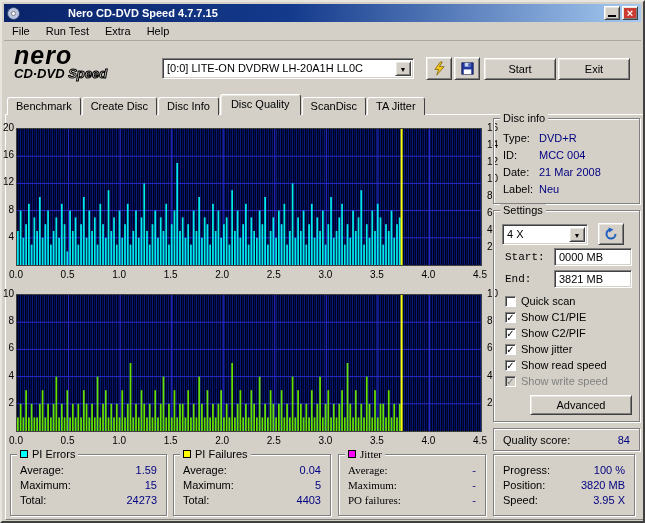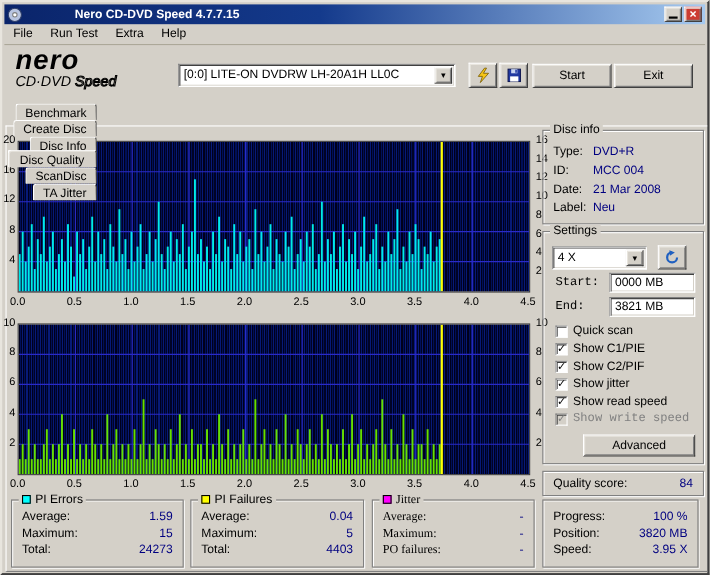--- a/index.html
+++ b/index.html
@@ -17,37 +17,37 @@
     box-shadow:inset 1px 1px 0 #e8e5de, inset -1px -1px 0 #808080;position:relative;}
   .winbtn .minbar{display:block;width:8px;height:2px;background:#000;margin:8px auto 0;}
   .winbtn-close{background:#cc3b32;color:#fff;font-weight:bold;font-size:11px;line-height:12px;text-align:center;}
   
   .menubar{position:absolute;left:2px;top:20px;right:2px;height:19px;display:flex;align-items:center;
     border-bottom:1px solid #aca899;}
   .menuitem{padding:2px 8px;}
   
   .logo{position:absolute;left:12px;top:42px;width:145px;}
   .logo .brand{font-size:25px;font-weight:bold;font-style:italic;line-height:22px;letter-spacing:1px;}
-  .logo .product{font-size:13px;font-weight:normal;font-style:italic;white-space:nowrap;}
+  .logo .product{font-size:13px;font-weight:bold;font-style:italic;white-space:nowrap;}
   .logo .outline{color:#d4d0c8;-webkit-text-stroke:1px #000;}
   .sunken{background:#fff;border-top:1px solid #808080;border-left:1px solid #808080;
     border-bottom:1px solid #fff;border-right:1px solid #fff;
     box-shadow:inset 1px 1px 0 #404040, inset -1px -1px 0 #d4d0c8;}
   .combo{position:absolute;height:21px;}
   .combo .combotext{position:absolute;left:4px;top:3px;right:20px;white-space:nowrap;overflow:hidden;}
   .combobtn{position:absolute;top:2px;right:2px;bottom:2px;width:16px;background:#d4d0c8;
     border-top:1px solid #fff;border-left:1px solid #fff;border-bottom:1px solid #404040;border-right:1px solid #404040;
     box-shadow:inset 1px 1px 0 #e8e5de, inset -1px -1px 0 #808080;
     font-size:7px;text-align:center;line-height:15px;color:#000;}
   .btn{position:absolute;background:#d4d0c8;text-align:center;
     border-top:1px solid #fff;border-left:1px solid #fff;border-bottom:1px solid #404040;border-right:1px solid #404040;
     box-shadow:inset 1px 1px 0 #e8e5de, inset -1px -1px 0 #808080;}
   .iconbtn{display:flex;align-items:center;justify-content:center;}
   
-  .tabstrip{position:absolute;left:5px;top:92px;height:21px;display:flex;align-items:flex-end;z-index:3;flex-direction:column;}
+  .tabstrip{position:absolute;left:5px;top:92px;height:21px;display:flex;align-items:flex-end;z-index:3;}
   .tab{height:18px;padding:2px 8px 0;background:#d4d0c8;margin-right:1px;position:relative;
     border-top:1px solid #fff;border-left:1px solid #fff;border-right:1px solid #404040;
     border-radius:3px 3px 0 0;}
   .tab.active{height:21px;padding:3px 10px 0;margin-top:-3px;z-index:4;
     box-shadow:inset 1px 1px 0 #e8e5de;}
   .tabpage{position:absolute;left:3px;top:112px;width:639px;height:406px;
     border-top:1px solid #fff;border-left:1px solid #fff;border-right:1px solid #808080;border-bottom:1px solid #808080;}
   
   .chart{position:absolute;left:0;width:505px;height:155px;}
   .yaxis-left{position:absolute;left:0;top:0;width:13px;height:138px;}
@@ -76,21 +76,21 @@
   .dirow .v{color:#000080;white-space:nowrap;}
   
   .textbox{position:absolute;height:18px;line-height:15px;padding:1px 0 0 4px;}
   .slabel{position:absolute;white-space:nowrap;font-family:Liberation Mono, monospace;}
   .cblist{position:absolute;left:0;top:82px;right:0;}
   .cbrow{display:flex;align-items:center;height:16px;gap:5px;padding-left:11px;}
   .cbbox{width:11px;height:11px;background:#fff;flex:0 0 11px;
     border-top:1px solid #808080;border-left:1px solid #808080;border-bottom:1px solid #fff;border-right:1px solid #fff;
     box-shadow:inset 1px 1px 0 #404040;font-size:10px;line-height:10px;text-align:center;color:#000;}
   .cbbox.disabled{background:#d4d0c8;color:#808080;}
-  .cblabel.disabled{color:#808080;font-family:Liberation Mono, monospace;}
+  .cblabel.disabled{color:#808080;}
 </style>
 </head>
 <body>
 
 <div class="window">
 
   <div class="titlebar">
     <span style="display:inline-flex;">
       <svg width="13" height="13" viewBox="0 0 13 13">
           <circle cx="6.5" cy="6.5" r="6" fill="#b8c4e0" stroke="#30406a"></circle>

